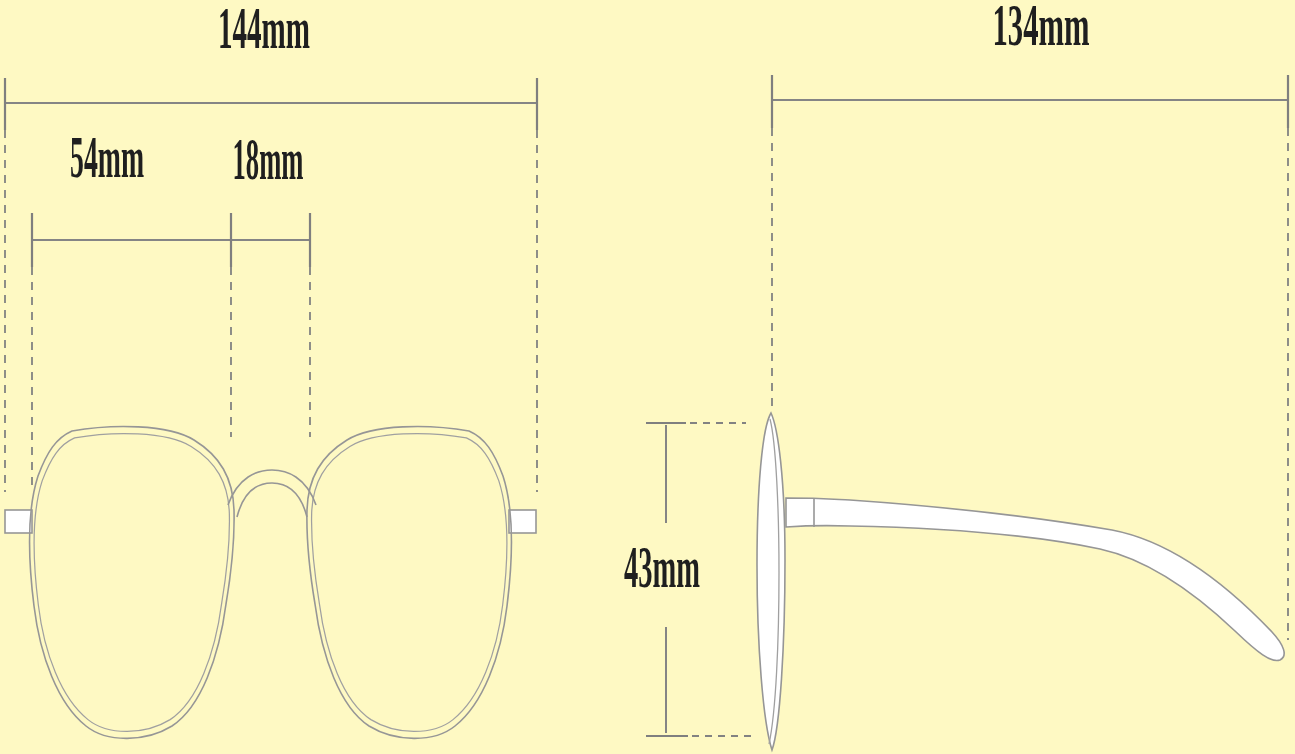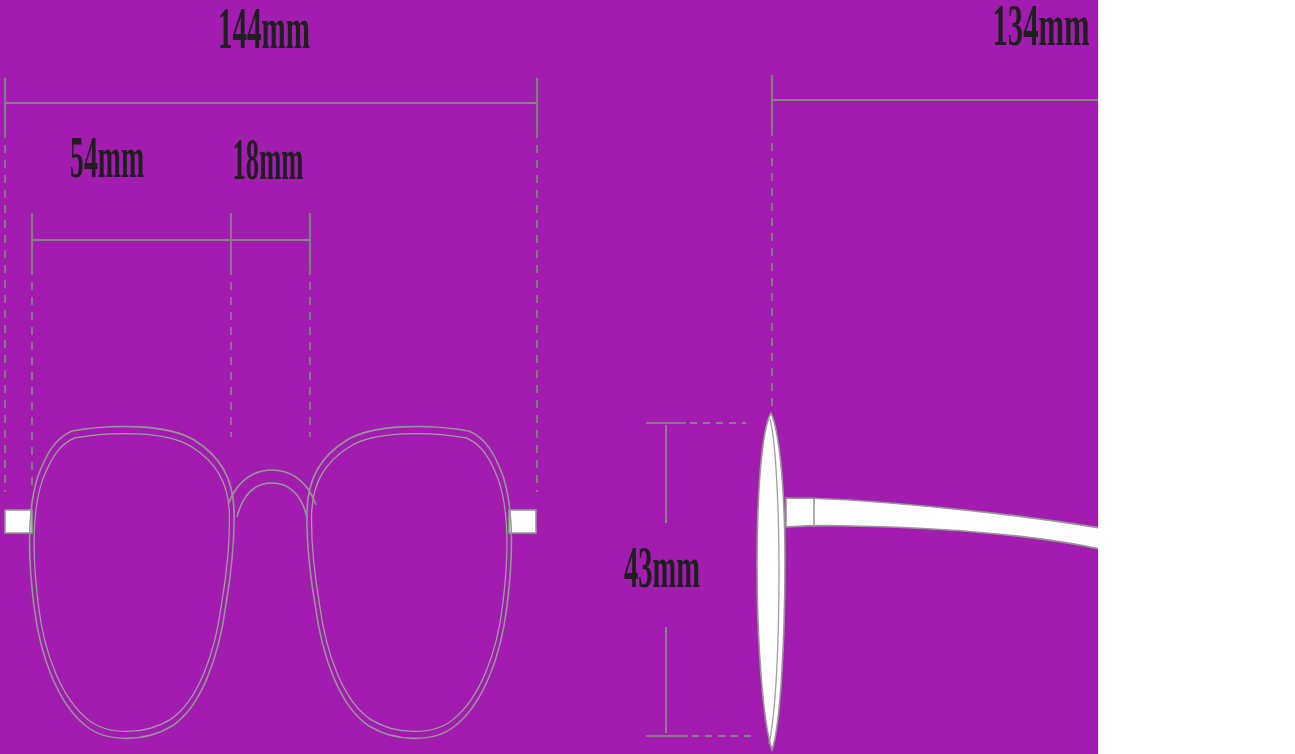--- a/index.html
+++ b/index.html
@@ -1,16 +1,16 @@
 <!DOCTYPE html>
 <html><head>
 <meta charset="utf-8">
 <style>
   html,body{margin:0;padding:0;background:#fff;}
-  .canvas{position:relative;width:1098px;height:754px;background:#a21caf;overflow:hidden;
+  .canvas{position:relative;width:1295px;height:754px;background:#fef9c3;overflow:hidden;
           font-family:"Liberation Serif", serif;}
   svg{display:block}
   .dimtext{fill:#1f1f1f;font-family:"Liberation Serif", serif;font-size:60px;font-weight:bold;}
   .ln{stroke:#858585;stroke-width:2;fill:none;stroke-linecap:butt;}
   .tick{stroke:#7f7f7f;stroke-width:2.2;fill:none;}
   .dsh{stroke:#828282;stroke-width:1.8;fill:none;stroke-dasharray:8 7;}
   .dshh{stroke:#828282;stroke-width:2;fill:none;stroke-dasharray:7 6;}
   .frame{stroke:#969696;stroke-width:1.6;fill:none;}
   .framethin{stroke:#a0a0a0;stroke-width:1.3;fill:none;}
   .framefill{stroke:#969696;stroke-width:1.6;fill:#ffffff;}

